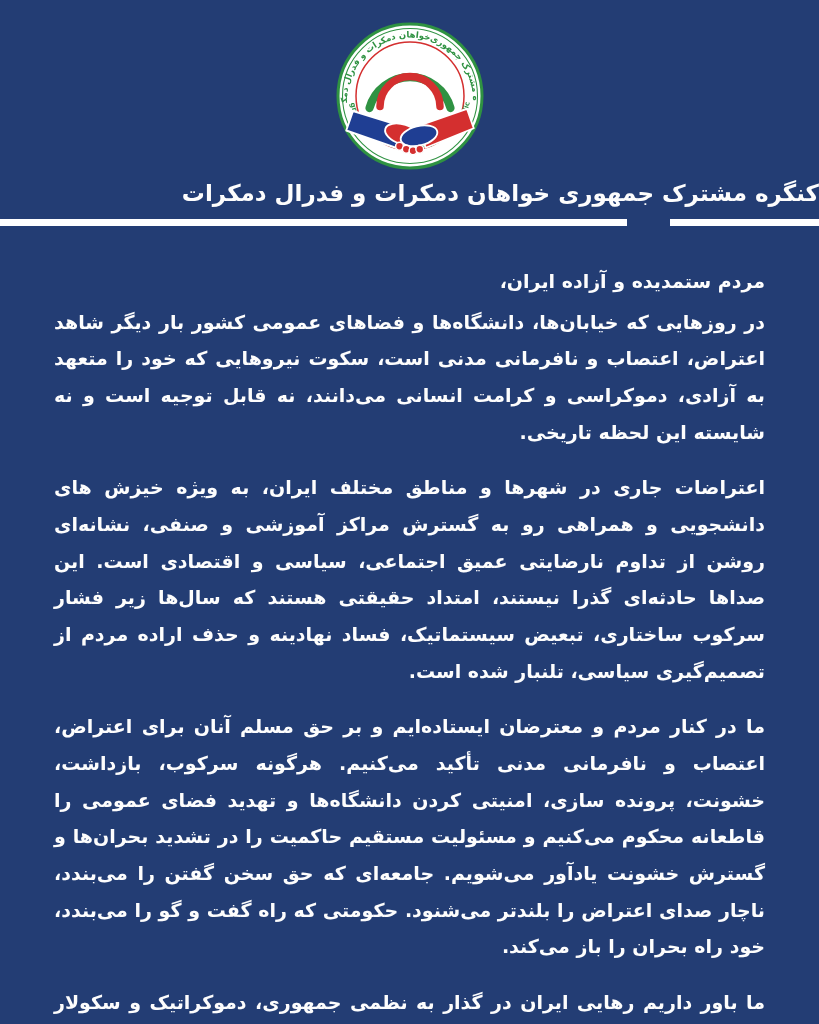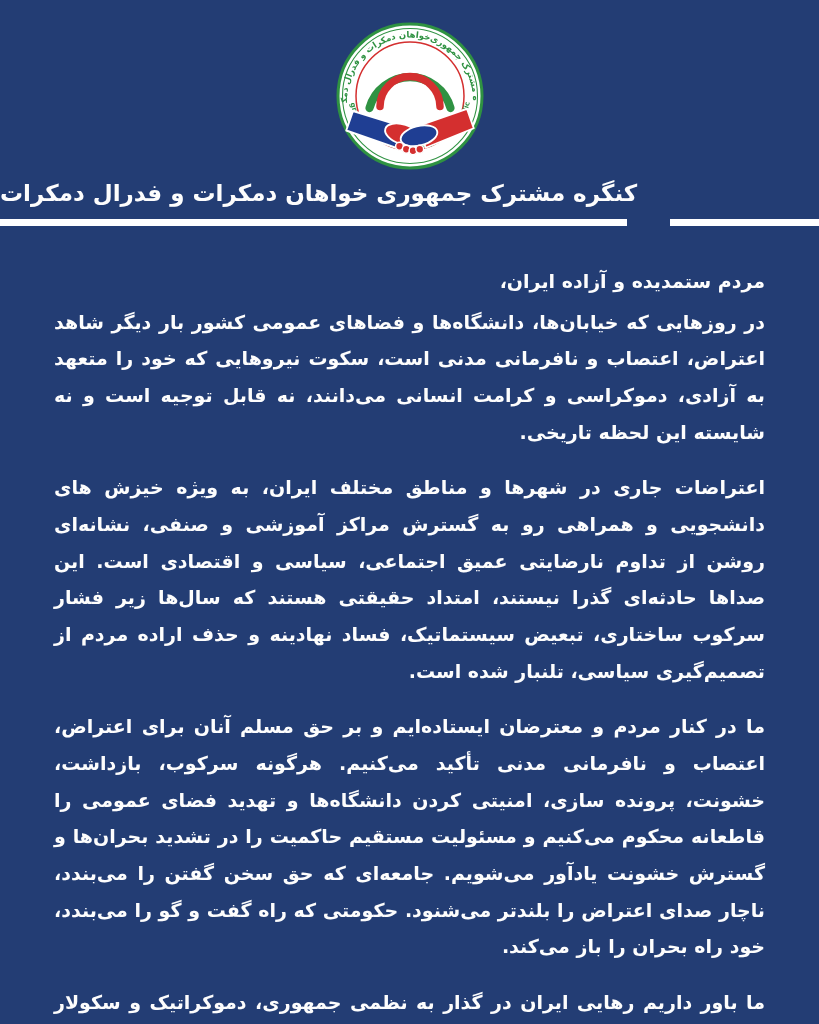--- a/index.html
+++ b/index.html
@@ -15,21 +15,21 @@
     overflow: hidden;
   }
   .logo-wrap {
     padding-top: 21px;
     display: flex;
     justify-content: center;
   }
   .logo-wrap svg { display: block; }
   .page-title {
     margin-top: 9px;
-    text-align: left;
+    text-align: right;
     direction: rtl;
     font-size: 23px;
     font-weight: bold;
     color: #fdfdfd;
     letter-spacing: 0.2px;
   }
   .divider {
     margin-top: 13px;
     display: flex;
     width: 100%;

